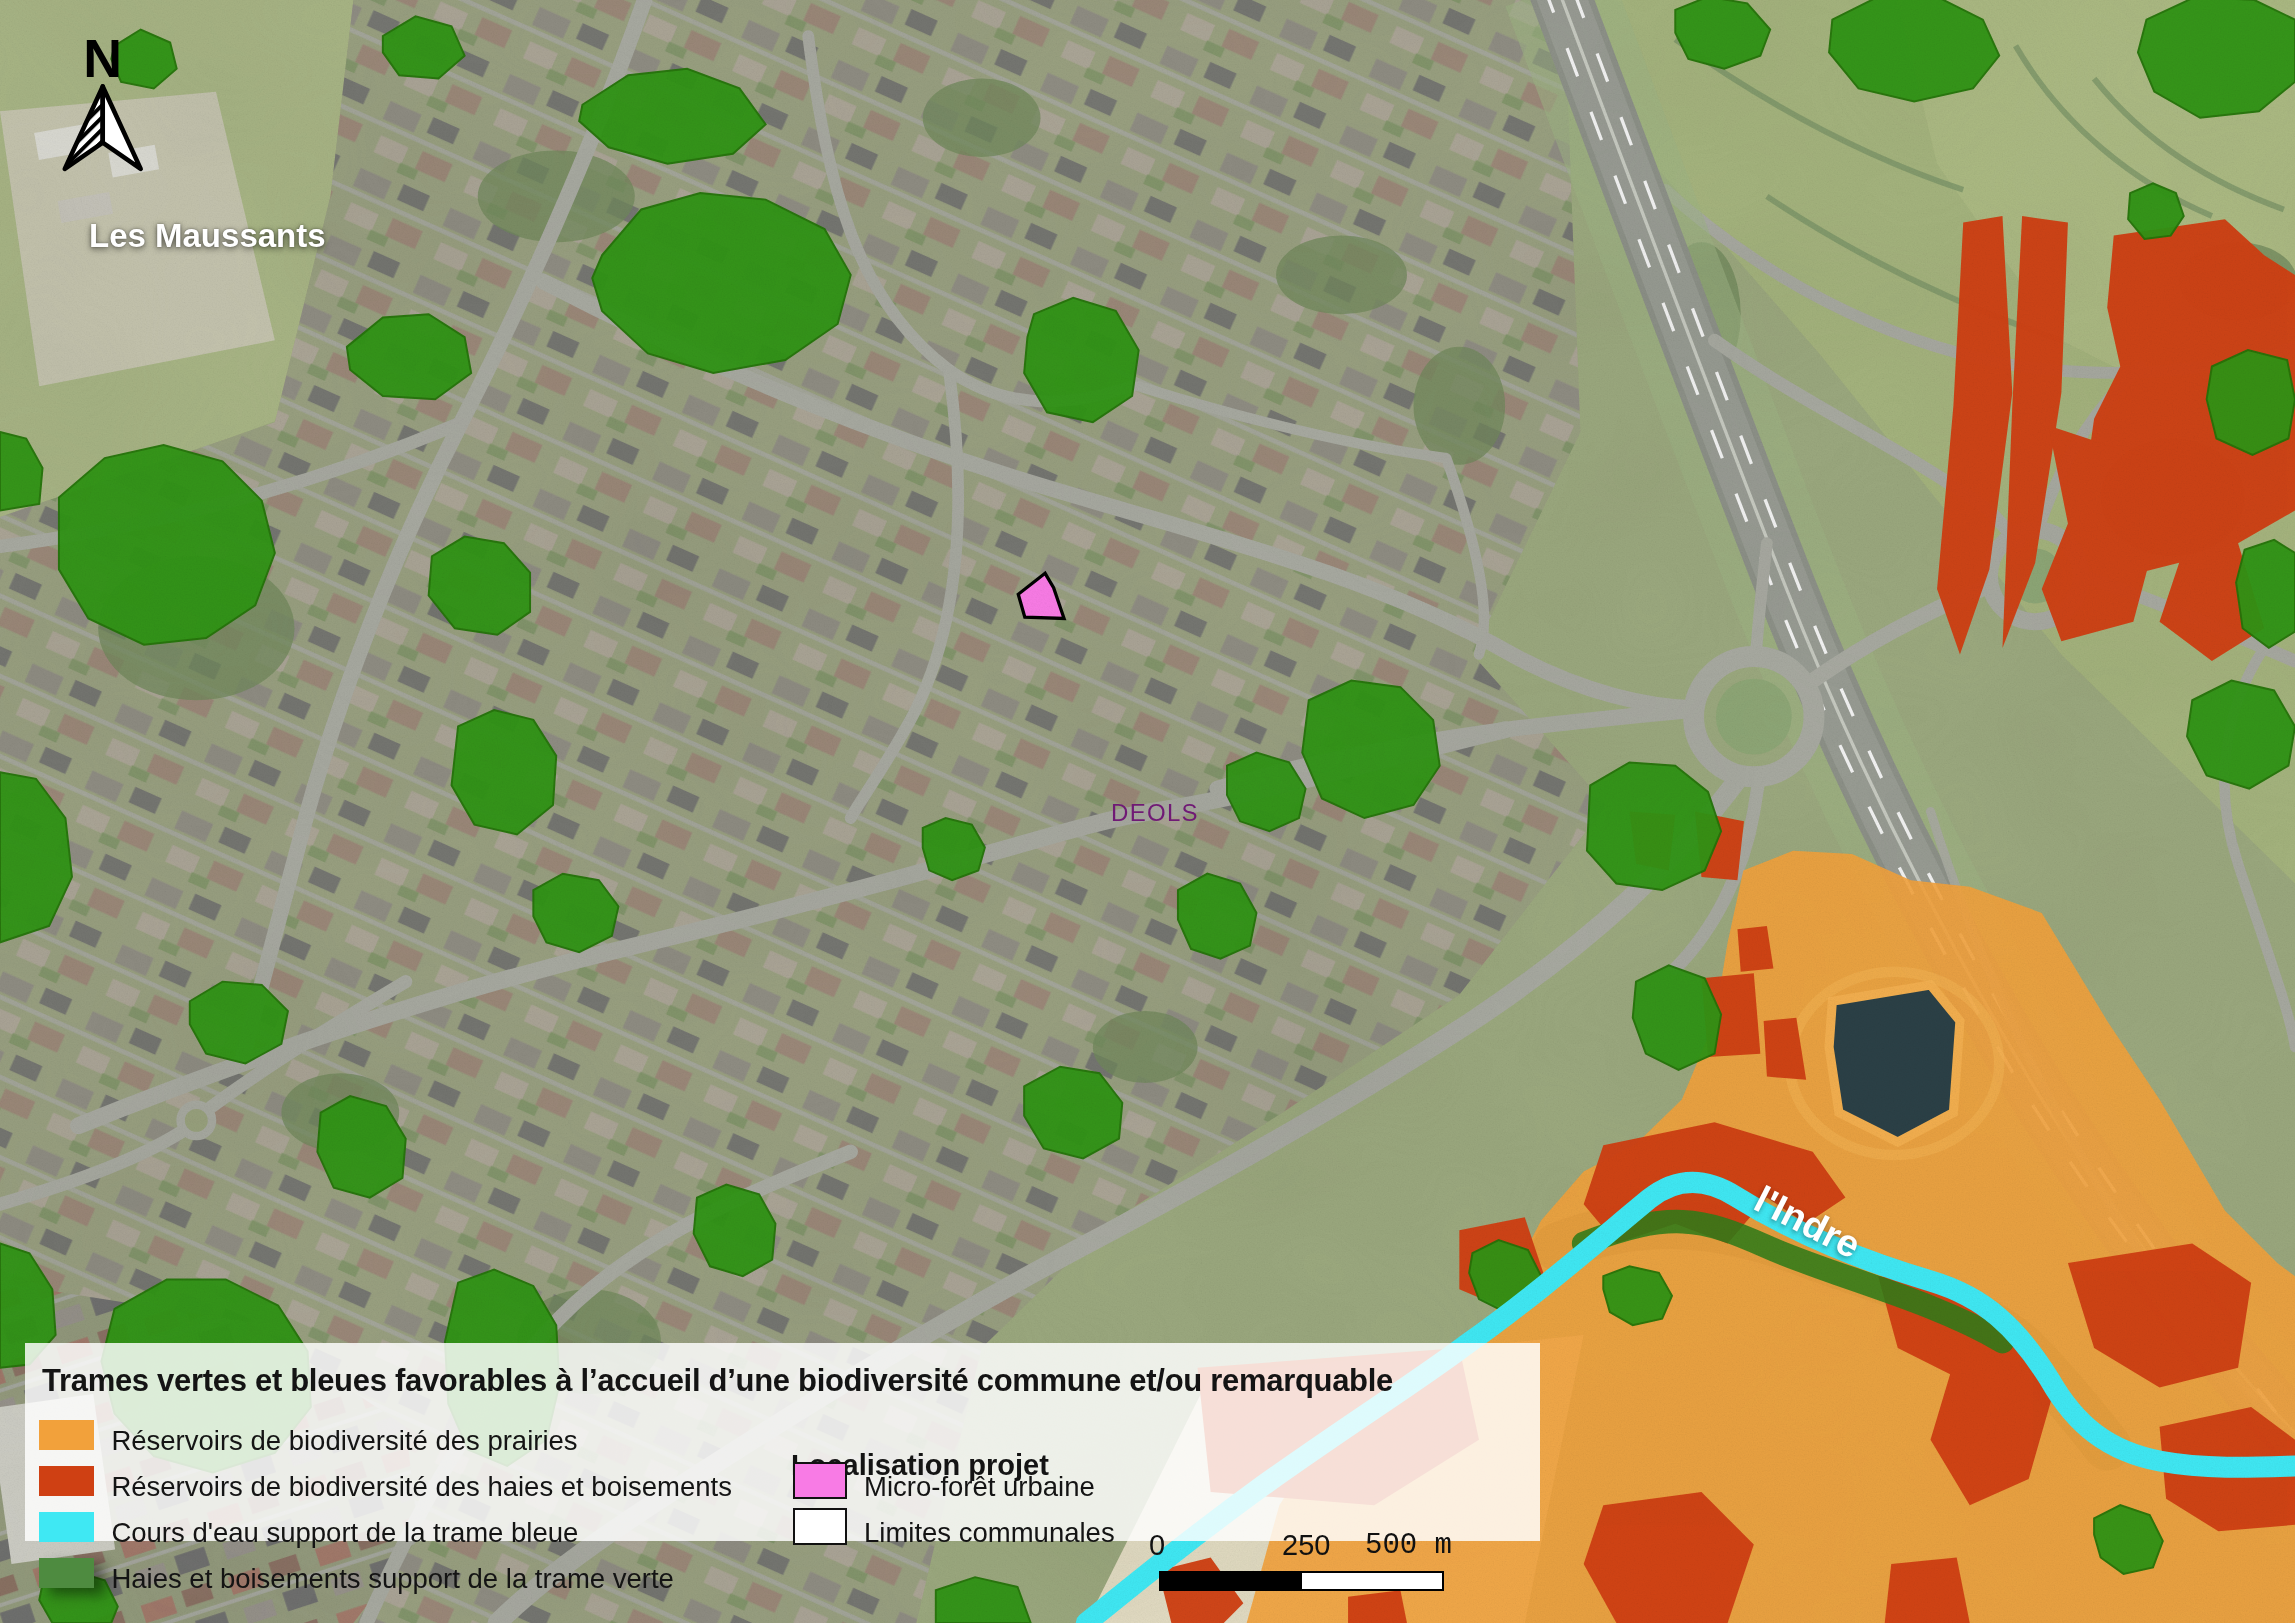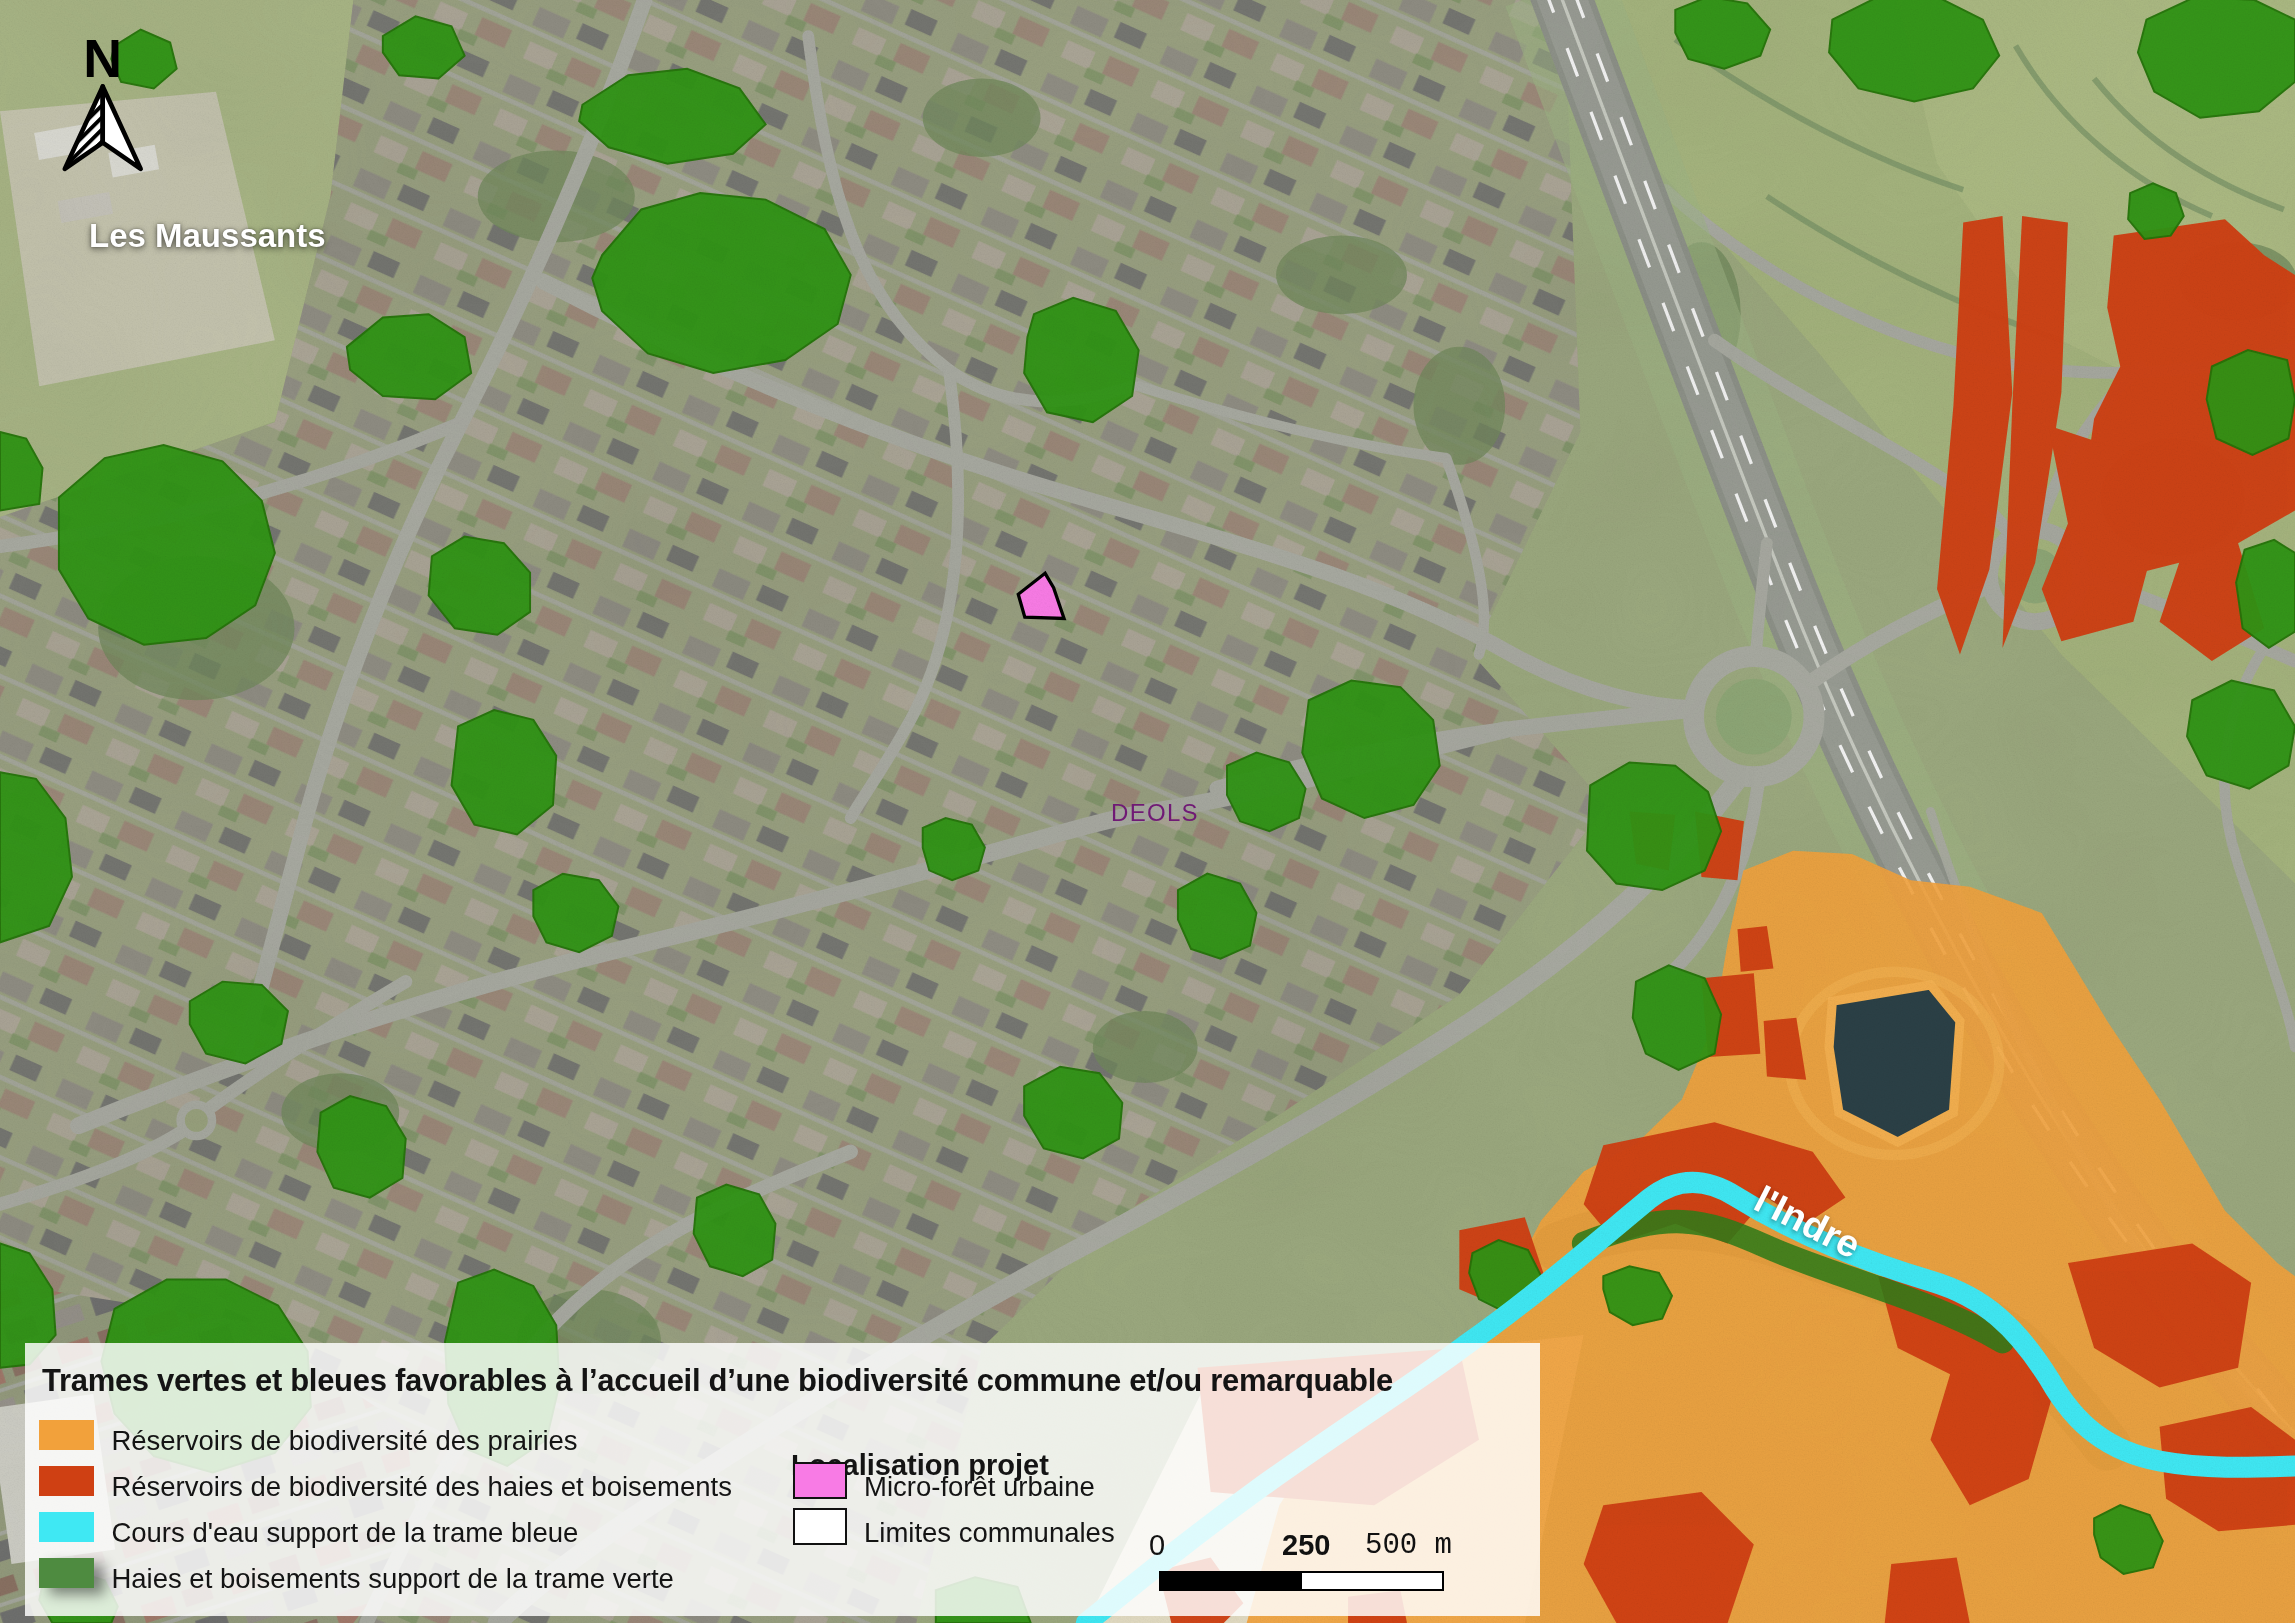--- a/index.html
+++ b/index.html
@@ -8,40 +8,40 @@
   .stage svg{position:absolute;left:0;top:0;}
   
   .maplabel{position:absolute;white-space:nowrap;pointer-events:none;}
   .lbl-region{left:89px;top:217px;font-size:33px;font-weight:bold;color:#fff;
               text-shadow:0 2px 6.5px rgba(0,0,0,.55),0 0 2.6px rgba(0,0,0,.35);}
   .lbl-city{left:1111px;top:799px;font-size:24px;color:#701a75;letter-spacing:1.3px;}
   .lbl-river{left:1767px;top:1178px;font-size:38px;font-weight:bold;color:#fff;
              transform:rotate(27deg);transform-origin:left top;
              text-shadow:0 2px 5.2px rgba(0,0,0,.4);}
   
-  .legend{position:absolute;left:25px;top:1343px;width:1515px;height:273px;
+  .legend{position:absolute;left:25px;top:1343px;width:1515px;height:198px;
           background:rgba(255,255,255,.83);color:#141414;}
   .legend-title{position:absolute;left:17px;top:19.6px;font-size:31px;font-weight:bold;
                 letter-spacing:-0.3px;white-space:nowrap;}
   .lrow{position:absolute;display:flex;align-items:center;height:37px;}
   .sw{display:inline-block;width:55px;height:30px;flex:0 0 55px;}
   .sw.prairie{background:var(--color-prairie);}
   .sw.haies{background:var(--color-haies);}
   .sw.eau{background:var(--color-eau);}
   .sw.verte{background:var(--color-verte);box-shadow:10.5px 6.5px 13px rgba(0,0,0,.45);}
   .sw.projet{background:var(--color-projet);width:50px;height:33px;flex-basis:50px;border:2.6px solid #111;}
   .sw.limites{background:var(--color-limites);width:50px;height:33px;flex-basis:50px;border:2.6px solid #111;}
   .ltext{font-size:27.5px;margin-left:17px;white-space:nowrap;margin-top:12px;}
   .lproj-header{position:absolute;left:766px;top:106px;font-size:29px;font-weight:bold;}
   .scalebar{position:absolute;left:1159px;top:1571px;width:281px;height:15.7px;
             border:2px solid #000;background:#fff;display:flex;}
   .scalebar .half{width:50%;height:100%;}
   .scalebar .b{background:#000;} .scalebar .w{background:#fff;}
   .tick{position:absolute;top:1529px;font-size:29px;color:#111;white-space:nowrap;}
-  .t0{left:1149px;} .t1{left:1282px;font-weight:bold;} .t2{left:1365px;font-family:Liberation Mono, monospace;}
+  .t0{left:1149px;} .t1{left:1282px;} .t2{left:1365px;font-family:Liberation Mono, monospace;}
 </style>
 </head>
 <body>
 
 <div class="stage">
 
 <svg width="2295" height="1623" viewBox="0 0 3507 2480">
   <defs>
     <pattern id="hA" width="150" height="112" patternUnits="userSpaceOnUse" patternTransform="rotate(24)">
       <rect width="150" height="112" fill="#99A181"></rect>

